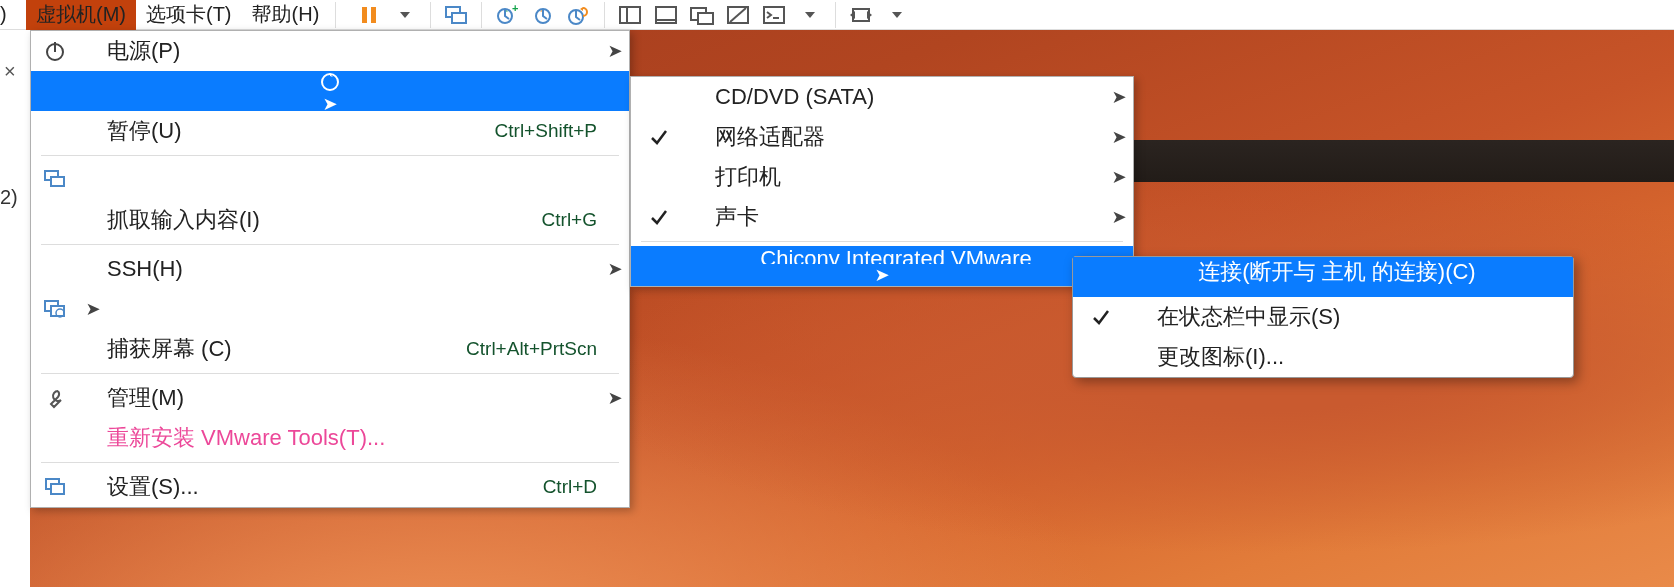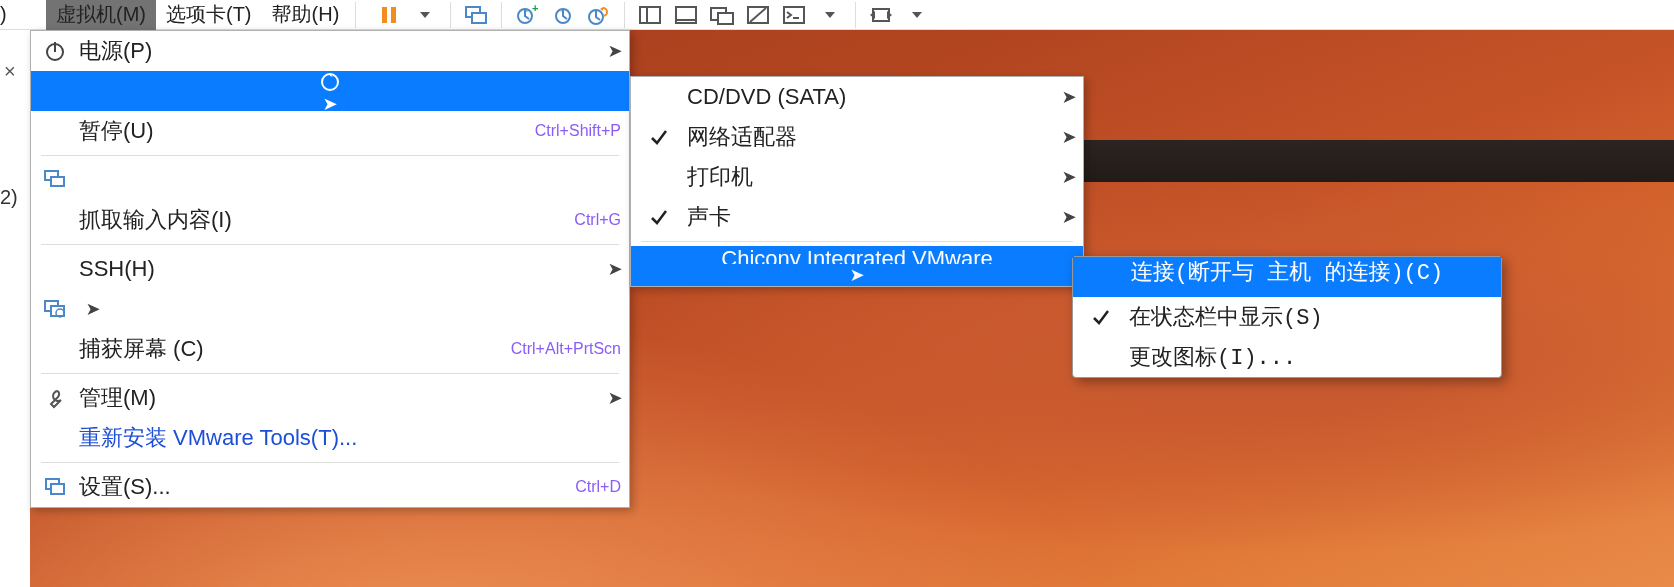--- a/index.html
+++ b/index.html
@@ -34,22 +34,21 @@
     align-items: center;
     color: #222;
     height: 100%;
   }
   .menu-strip .mitem.cut {
     width: 26px;
     overflow: hidden;
     padding-left: 0;
   }
   .menu-strip .mitem.active {
-    background: #737373;
-    margin-left: 20px;
+    background: #c2410c;
   }
   .tbar-sep {
     width: 1px;
     background: #ddd;
     height: 26px;
     margin: 0 6px;
   }
   .tbar {
     display: flex;
     align-items: center;
@@ -122,67 +121,67 @@
     width: 600px;
   }
   .menu .row {
     display: flex;
     align-items: center;
     height: 40px;
     color: #222;
     font-size: 22px;
     position: relative;
   }
-  .menu .row.disabled { color: #1d4ed8; }
+  .menu .row.disabled { color: #ec4899; }
   .menu .row.selected {
     background: #0a7cff;
     color: #fff;
     flex-direction: column;
   }
   .menu .row .iconcol {
     width: 48px;
     display: flex;
     align-items: center;
     justify-content: center;
   }
   .menu .row .labelcol {
     flex: 1;
     white-space: nowrap;
     overflow: hidden;
+    margin-left: 28px;
   }
   .menu .row .shortcutcol {
-    padding-right: 8px;
-    color: #8b5cf6;
-    font-size: 16px;
+    padding-right: 32px;
+    color: #14532d;
+    font-size: 19px;
   }
   .menu .row .arrowcol {
     width: 28px;
     text-align: center;
     color: #444;
     font-size: 18px;
   }
   .menu .row.selected .arrowcol { color: #fff; }
   .menu .sep {
     margin: 4px 10px;
     border-top: 1px solid #ddd;
   }
 
   .menu2 {
     left: 630px; top: 76px;
-    width: 454px;
+    width: 504px;
   }
   .menu2 .row .iconcol { width: 56px; }
 
   .menu3 {
     left: 1072px; top: 256px;
-    width: 430px;
+    width: 502px;
     border-radius: 4px;
     border: 1px solid #999;
     box-shadow: 4px 4px 12px rgba(0,0,0,0.35);
-    font-family: Liberation Mono, monospace;
   }
   .menu3 .row .iconcol { width: 56px; }
 
   .chev { font-family: Arial, sans-serif; }
   .check svg { display: block; }
 </style>
 </head>
 <body>
 
 <div class="desktop">

